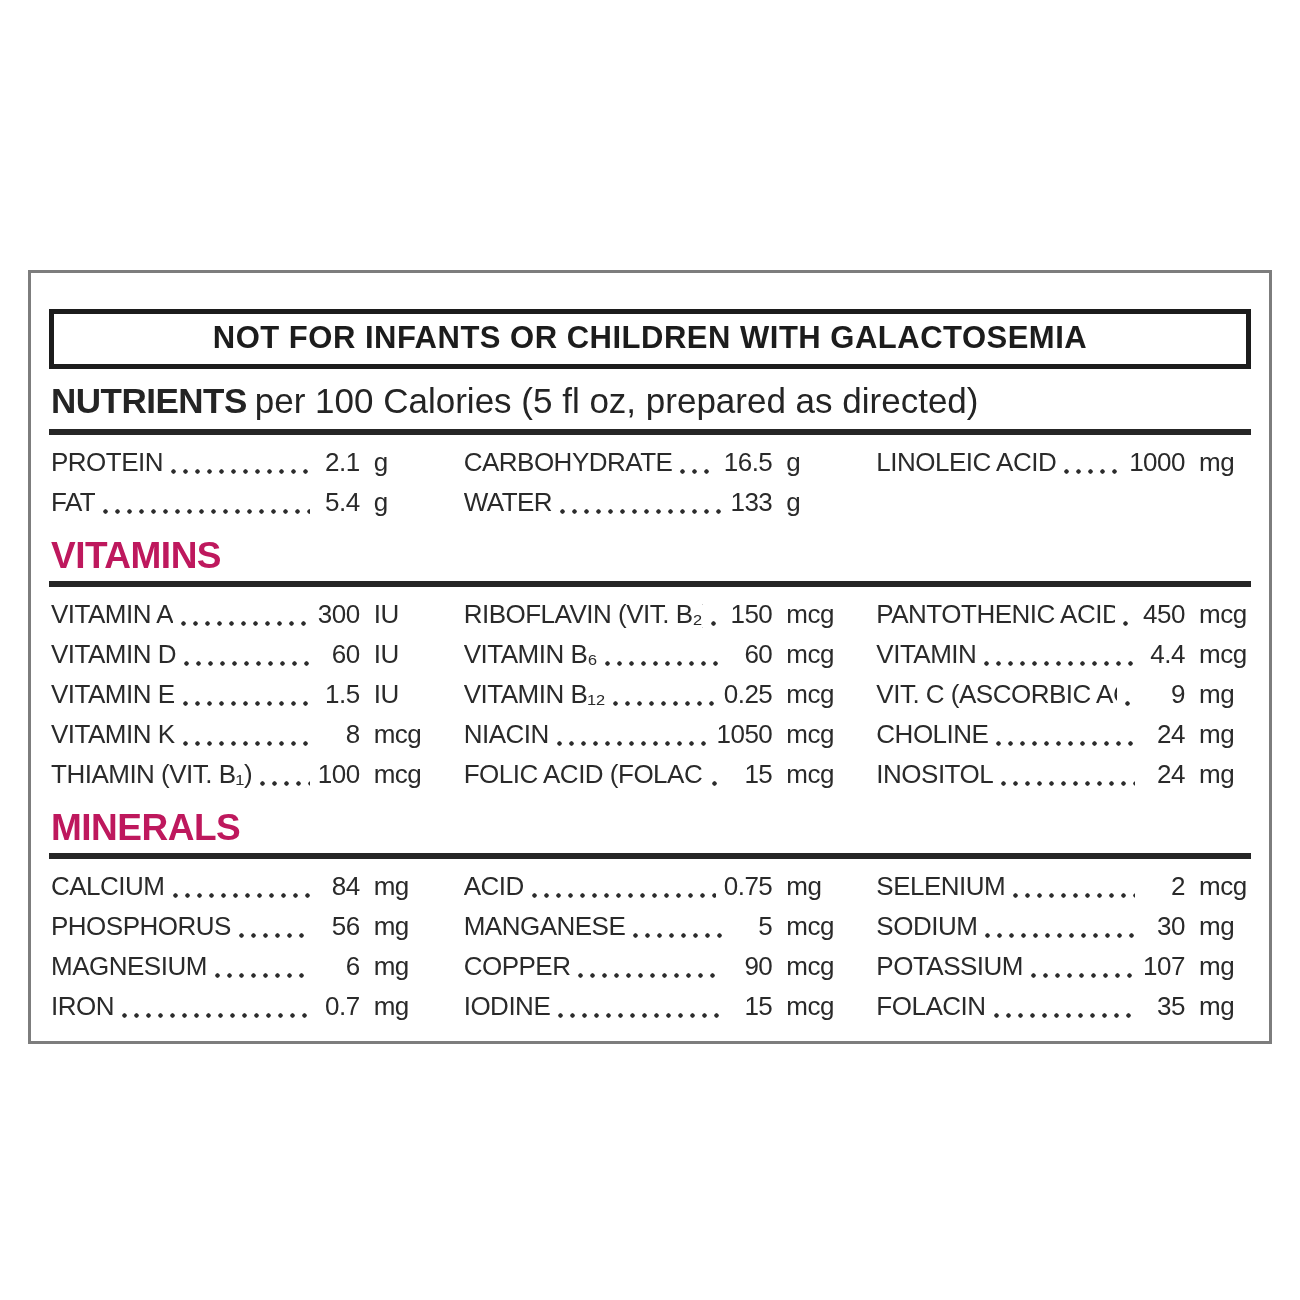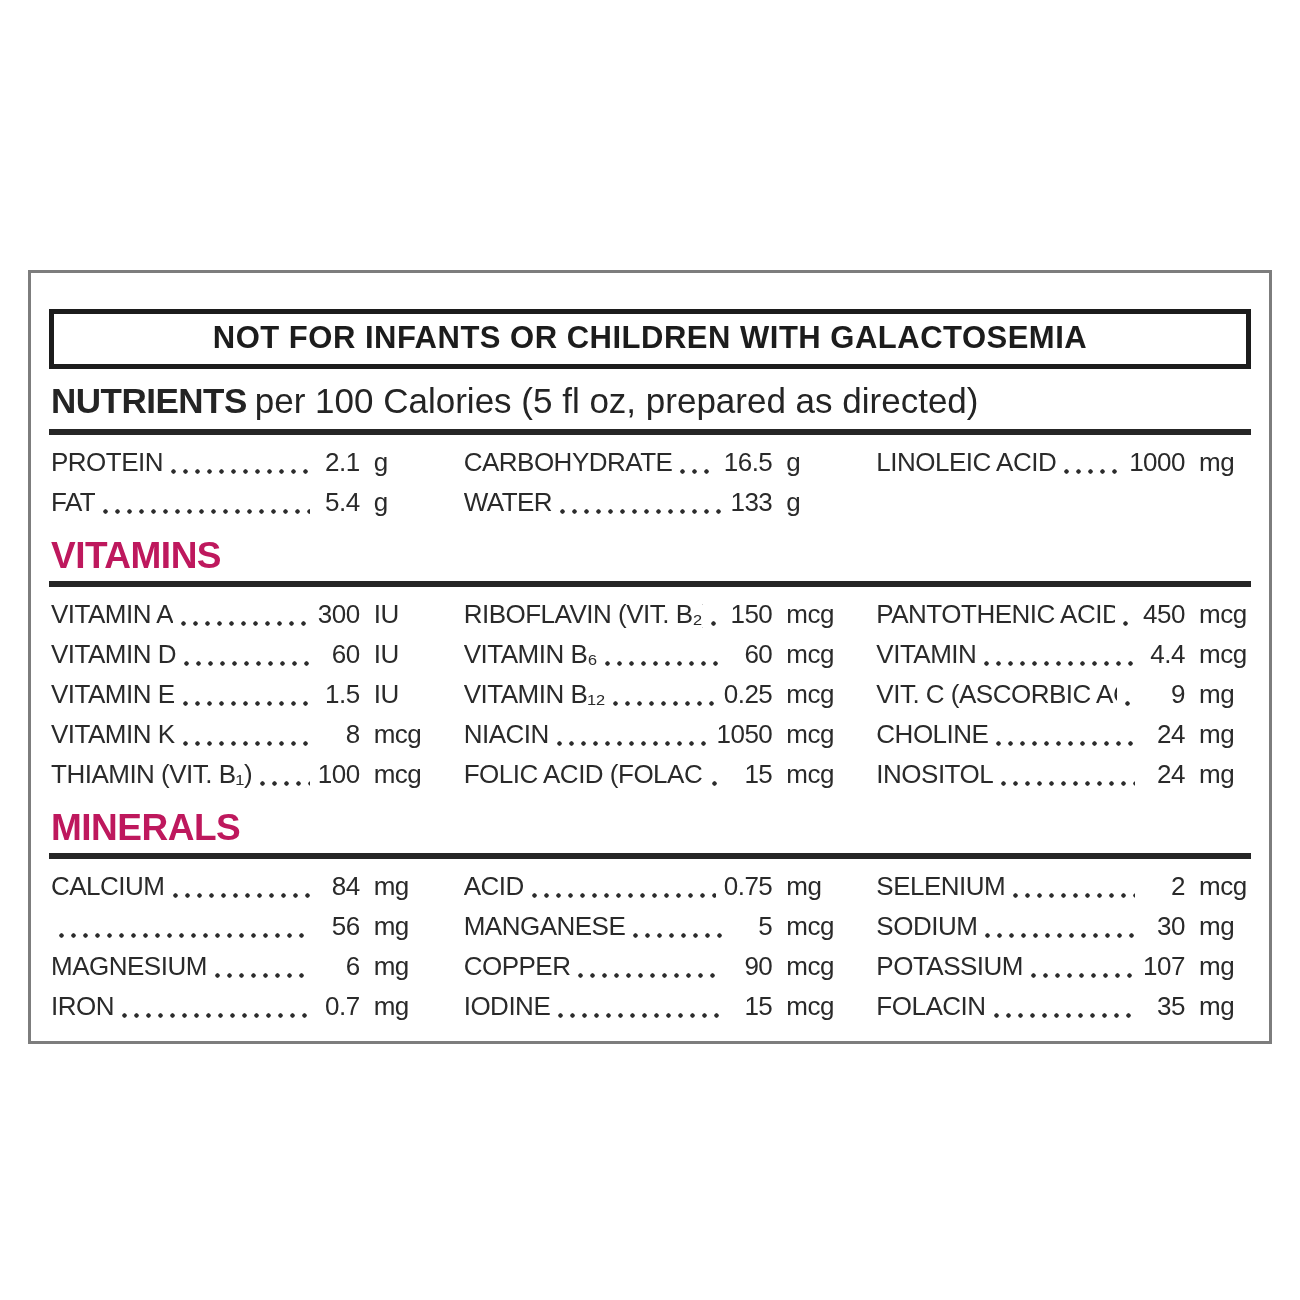--- a/index.html
+++ b/index.html
@@ -260,20 +260,21 @@
     <div class="rule"></div>
     <div class="grid">
         <div class="col">
           <div class="row">
             <span class="nm">CALCIUM</span>
             <span class="leader"></span>
             <span class="val">84</span>
             <span class="unit">mg</span>
           </div>
           <div class="row">
+            <span class="nm">PHOSPHORUS</span>
             <span class="leader"></span>
             <span class="val">56</span>
             <span class="unit">mg</span>
           </div>
           <div class="row">
             <span class="nm">MAGNESIUM</span>
             <span class="leader"></span>
             <span class="val">6</span>
             <span class="unit">mg</span>
           </div>

